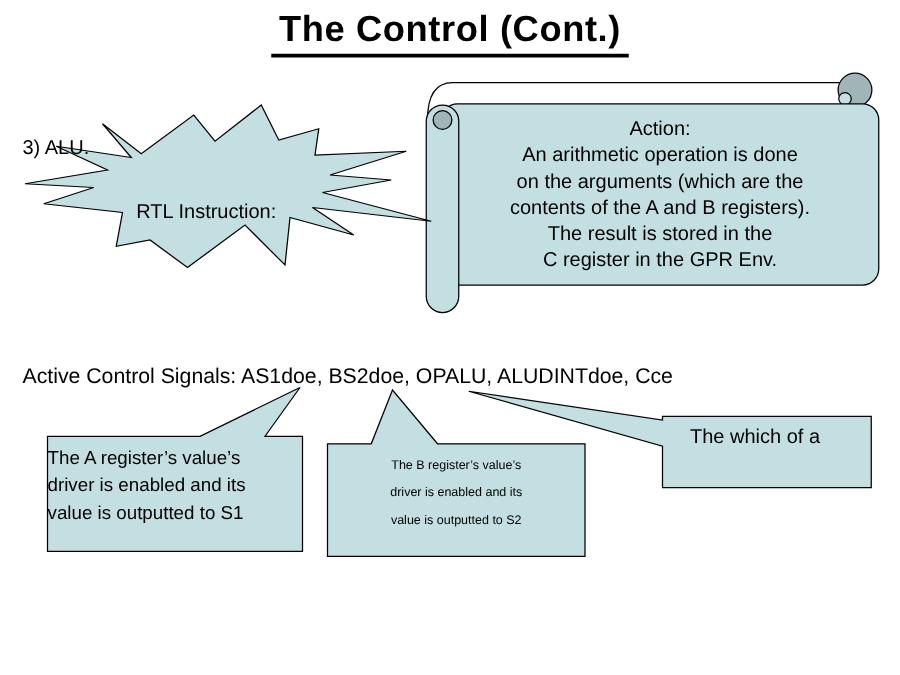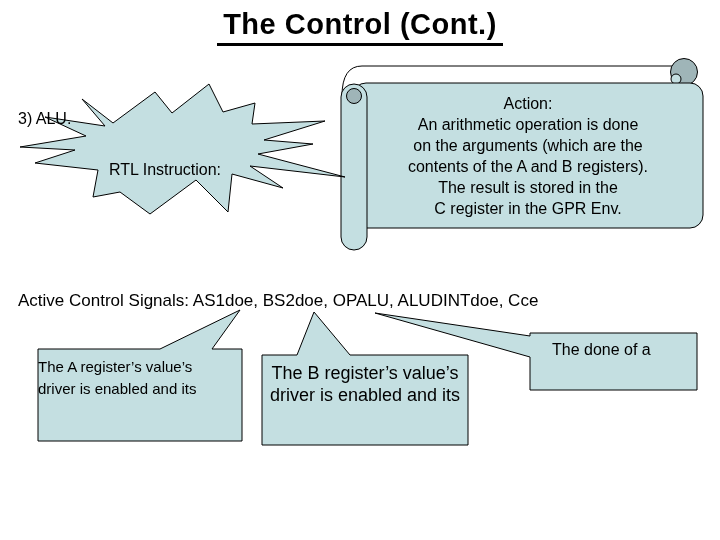--- a/index.html
+++ b/index.html
@@ -20,21 +20,21 @@
     font-size: 29px; font-weight: bold;
     border-bottom: 3px solid #000;
     padding: 0 6px 2px 6px;
     letter-spacing: 0.5px;
   }
   .section-label { left: 18px; top: 62px; font-size: 16px; margin-top: 48px; }
   .starburst-text { left: 60px; top: 131px; width: 210px; text-align: center; font-size: 16px; line-height: 22px; margin-top: 28px; }
   .scroll-text { left: 363px; top: 93px; width: 330px; text-align: center; font-size: 16px; line-height: 21px; }
   .signals-line { left: 18px; top: 291px; font-size: 17px; }
   .callout-a-text { left: 38px; top: 356px; width: 204px; text-align: left; font-size: 15px; line-height: 22px; }
-  .callout-b-text { left: 262px; top: 362px; width: 206px; text-align: center; font-size: 18px; line-height: 22px; }
+  .callout-b-text { left: 262px; top: 362px; width: 206px; text-align: center; font-size: 10px; line-height: 22px; }
   .callout-name-text { left: 552px; top: 339px; width: 145px; text-align: left; font-size: 16px; line-height: 22px; }
 </style>
 </head>
 <body>
 
 <div class="slide">
 
   <svg class="shapes-canvas" width="720" height="540" viewBox="0 0 720 540">
 
     <path d="M 342,96 Q 342,66 362,66 L 672,66" fill="none" stroke="#000" stroke-width="1"></path>
@@ -73,24 +73,26 @@
     <div>contents of the A and B registers).</div>
     <div>The result is stored in the</div>
     <div>C register in the GPR Env.</div>
   </div>
 
   <div class="txt signals-line">Active Control Signals: AS1doe, BS2doe, OPALU, ALUDINTdoe, Cce</div>
 
   <div class="txt callout-a-text">
     <div>The A register’s value’s</div>
     <div>driver is enabled and its</div>
+    <div>value is outputted to S1</div>
   </div>
 
   <div class="txt callout-b-text">
     <div>The B register’s value’s</div>
     <div>driver is enabled and its</div>
+    <div>value is outputted to S2</div>
   </div>
 
   <div class="txt callout-name-text">
-    <div>The done of a</div>
+    <div>The which of a</div>
   </div>
 
 </div>
 
 </body></html>

